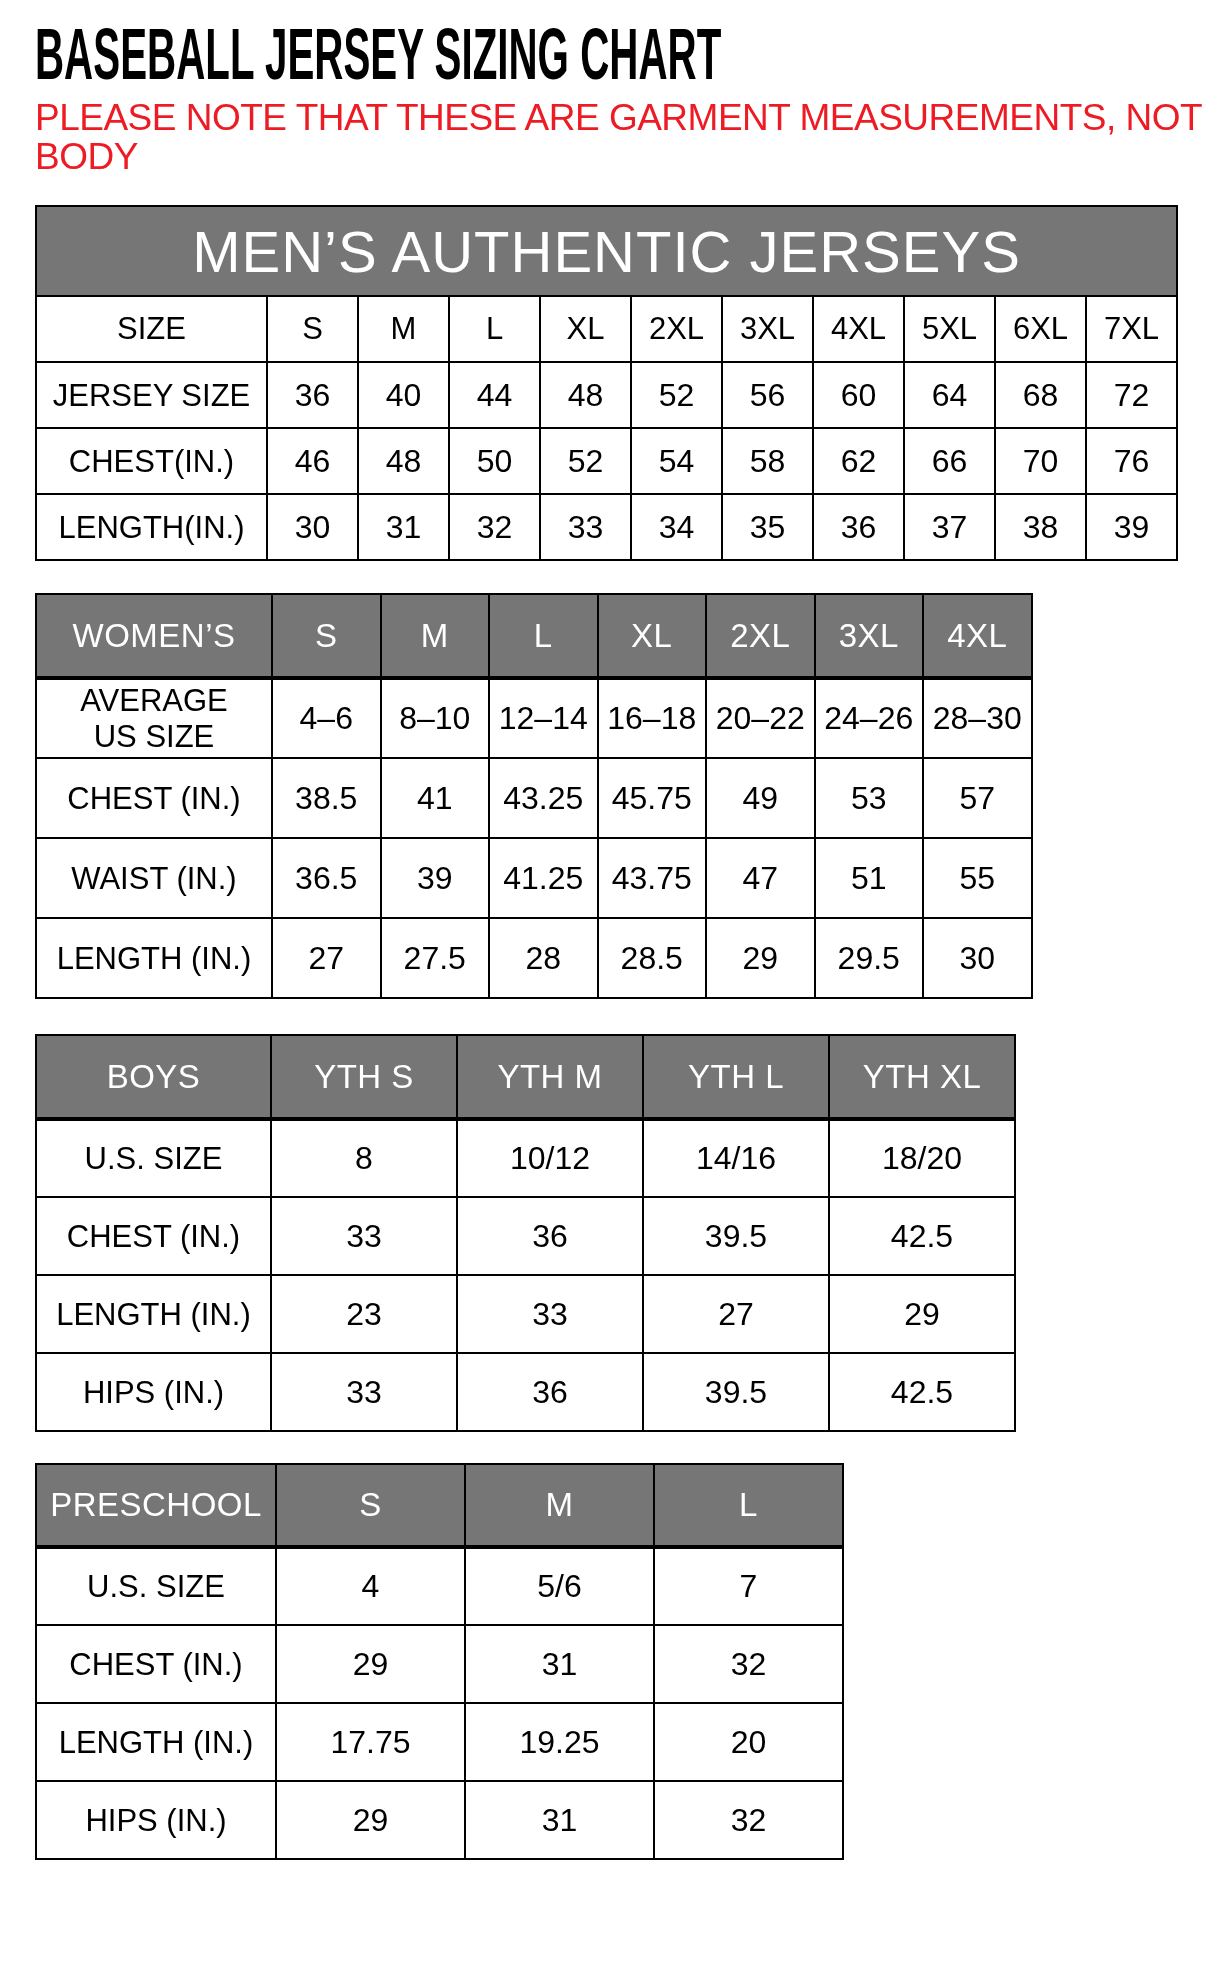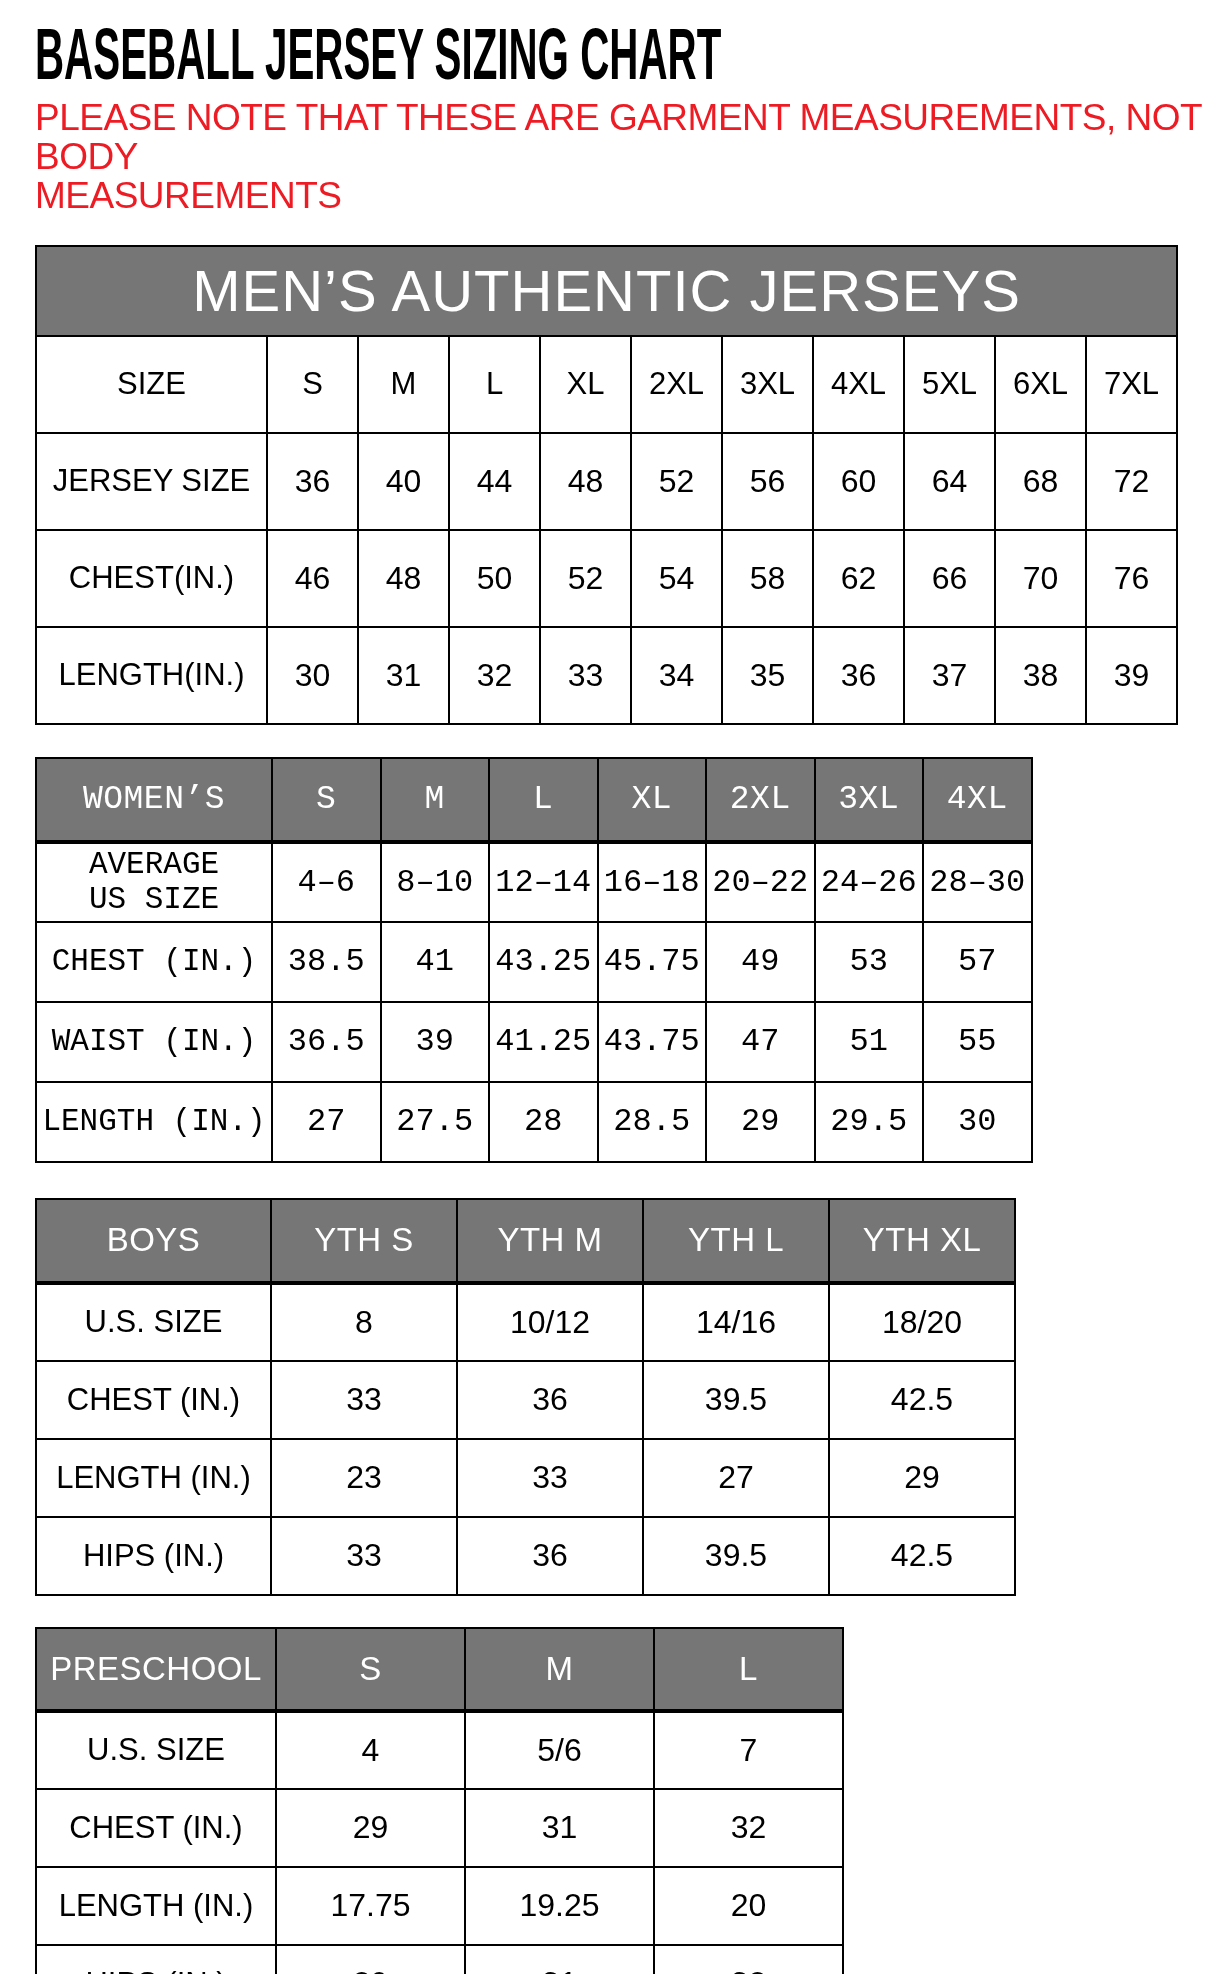--- a/index.html
+++ b/index.html
@@ -40,25 +40,25 @@
     background:var(--gray);color:#ffffff;font-size:33px;letter-spacing:0.5px;
     border-bottom:4px solid var(--ink);
   }
   .size-table tbody th{font-size:31px;white-space:pre-line;line-height:1.15;}
   .size-table tbody td{font-size:32px;}
 
   
   .t-mens{margin-top:29px;}
   .t-mens col.label-col{width:231px;}
   .t-mens col.data-col{width:91px;}
-  .t-mens tbody tr,.t-mens tr.plain-header{height:97px;}
+  .t-mens tbody tr,.t-mens tr.plain-header{height:66px;}
   .t-mens tr.plain-header th{font-size:31px;background:#fff;color:var(--ink);}
 
   
-  .t-womens{margin-top:32px;font-family:Liberation Mono, monospace;}
+  .t-womens{margin-top:32px;}
   .t-womens col.label-col{width:236px;}
   .t-womens col.data-col{width:108.5px;}
   .t-womens .gray-header th{height:81px;}
   .t-womens tbody tr{height:80px;padding-left:36px;}
 
   
   .t-boys{margin-top:35px;}
   .t-boys col.label-col{width:235px;}
   .t-boys col.data-col{width:186px;}
   .t-boys .gray-header th{height:81px;}
@@ -73,21 +73,20 @@
 </style>
 </head>
 <body>
 
 <div class="page">
 
   <h1 class="page-title"><span class="squeeze">BASEBALL JERSEY SIZING CHART</span></h1>
 
   <div class="note">
     <div>PLEASE NOTE THAT THESE ARE GARMENT MEASUREMENTS, NOT BODY</div>
-    <div>MEASUREMENTS</div>
   </div>
 
   <table class="size-table t-mens">
       <colgroup>
         <col class="label-col">
         <col class="data-col">
         <col class="data-col">
         <col class="data-col">
         <col class="data-col">
         <col class="data-col">

